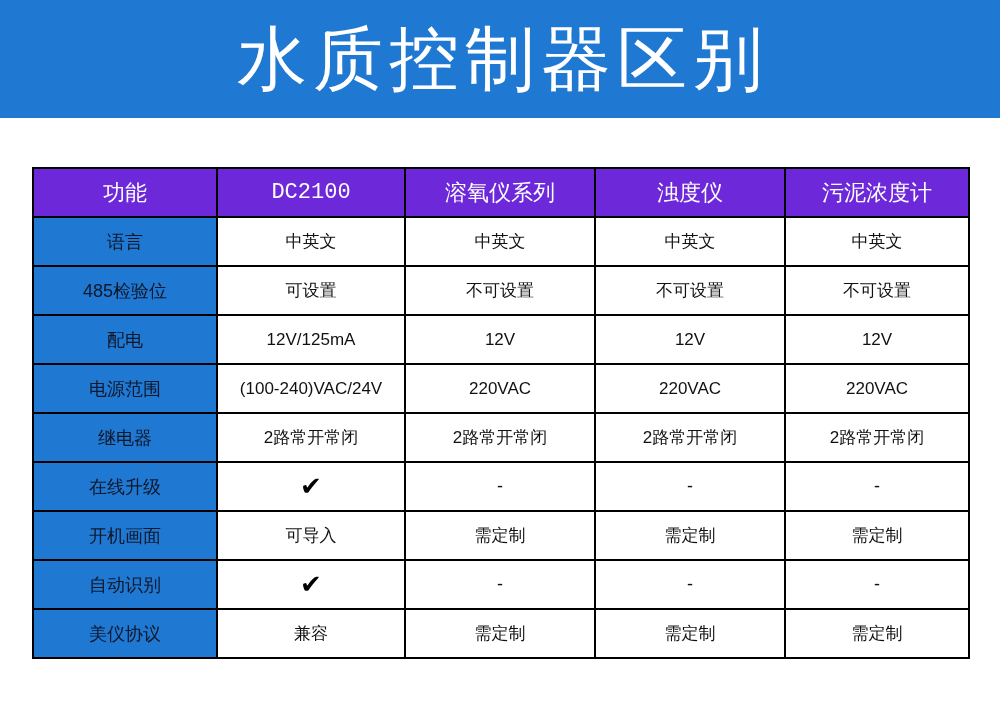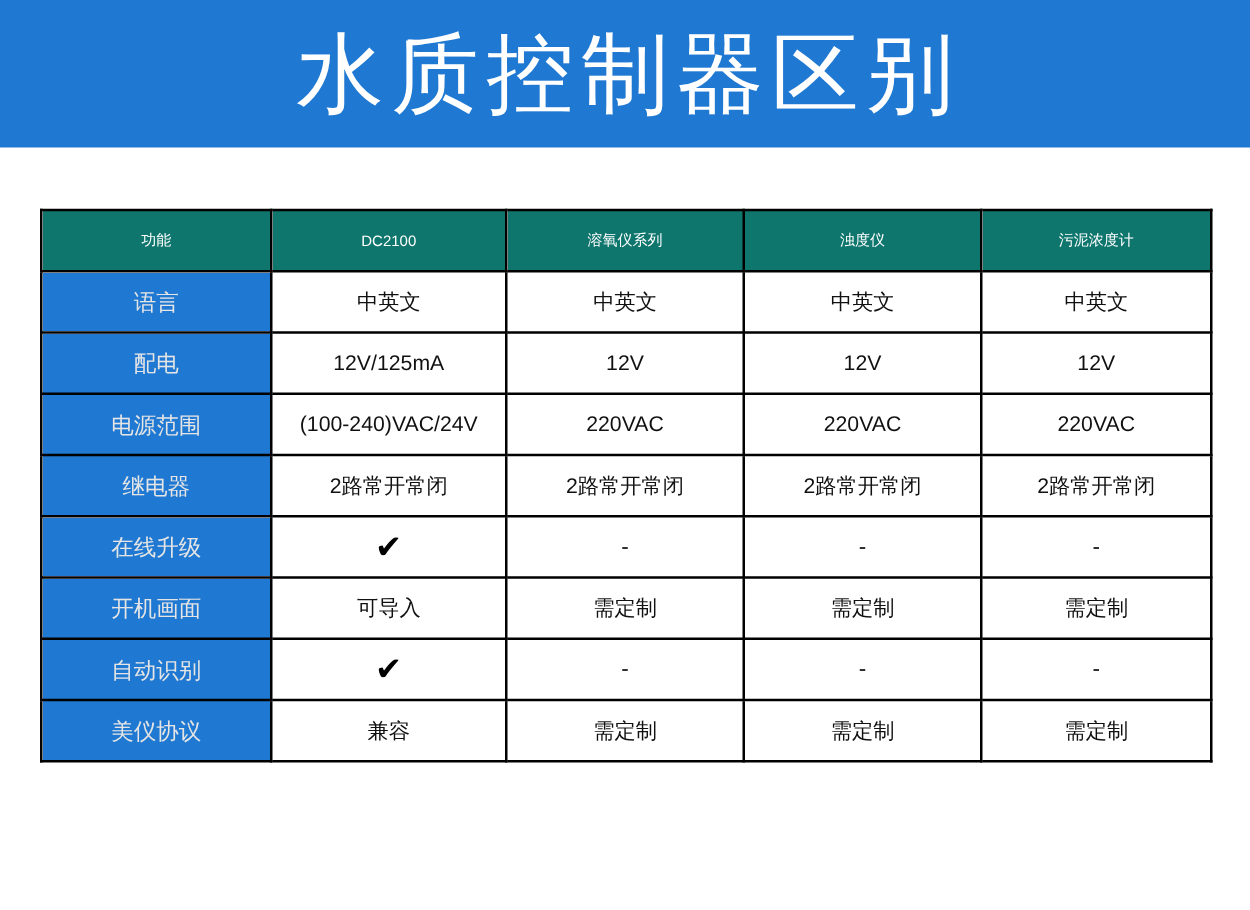--- a/index.html
+++ b/index.html
@@ -72,30 +72,31 @@
 
   
   col.c0 { width: 184px; }
   col.c1 { width: 188px; }
   col.c2 { width: 190px; }
   col.c3 { width: 190px; }
   col.c4 { width: 184px; }
 
   
   table.spec thead th {
-    background: #0f766e;
+    background: #6d28d9;
     color: #ffffff;
     font-weight: 400;
-    font-size: 12px;
+    font-size: 22px;
+    font-family: Liberation Mono, monospace;
   }
 
   
   table.spec tbody td.feature {
     background: #1f78d1;
-    color: #e5e5e5;
+    color: #0f172a;
     font-size: 18px;
   }
 
   .check {
     font-size: 26px;
     line-height: 1;
     font-weight: 700;
     color: #000000;
     display: inline-block;
   }
@@ -135,20 +136,27 @@
       <tbody>
 
         <tr>
           <td class="feature">语言</td>
           <td>中英文</td>
           <td>中英文</td>
           <td>中英文</td>
           <td>中英文</td>
         </tr>
 
+        <tr>
+          <td class="feature">485检验位</td>
+          <td>可设置</td>
+          <td>不可设置</td>
+          <td>不可设置</td>
+          <td>不可设置</td>
+        </tr>
 
 
         <tr>
           <td class="feature">配电</td>
           <td>12V/125mA</td>
           <td>12V</td>
           <td>12V</td>
           <td>12V</td>
         </tr>
 

